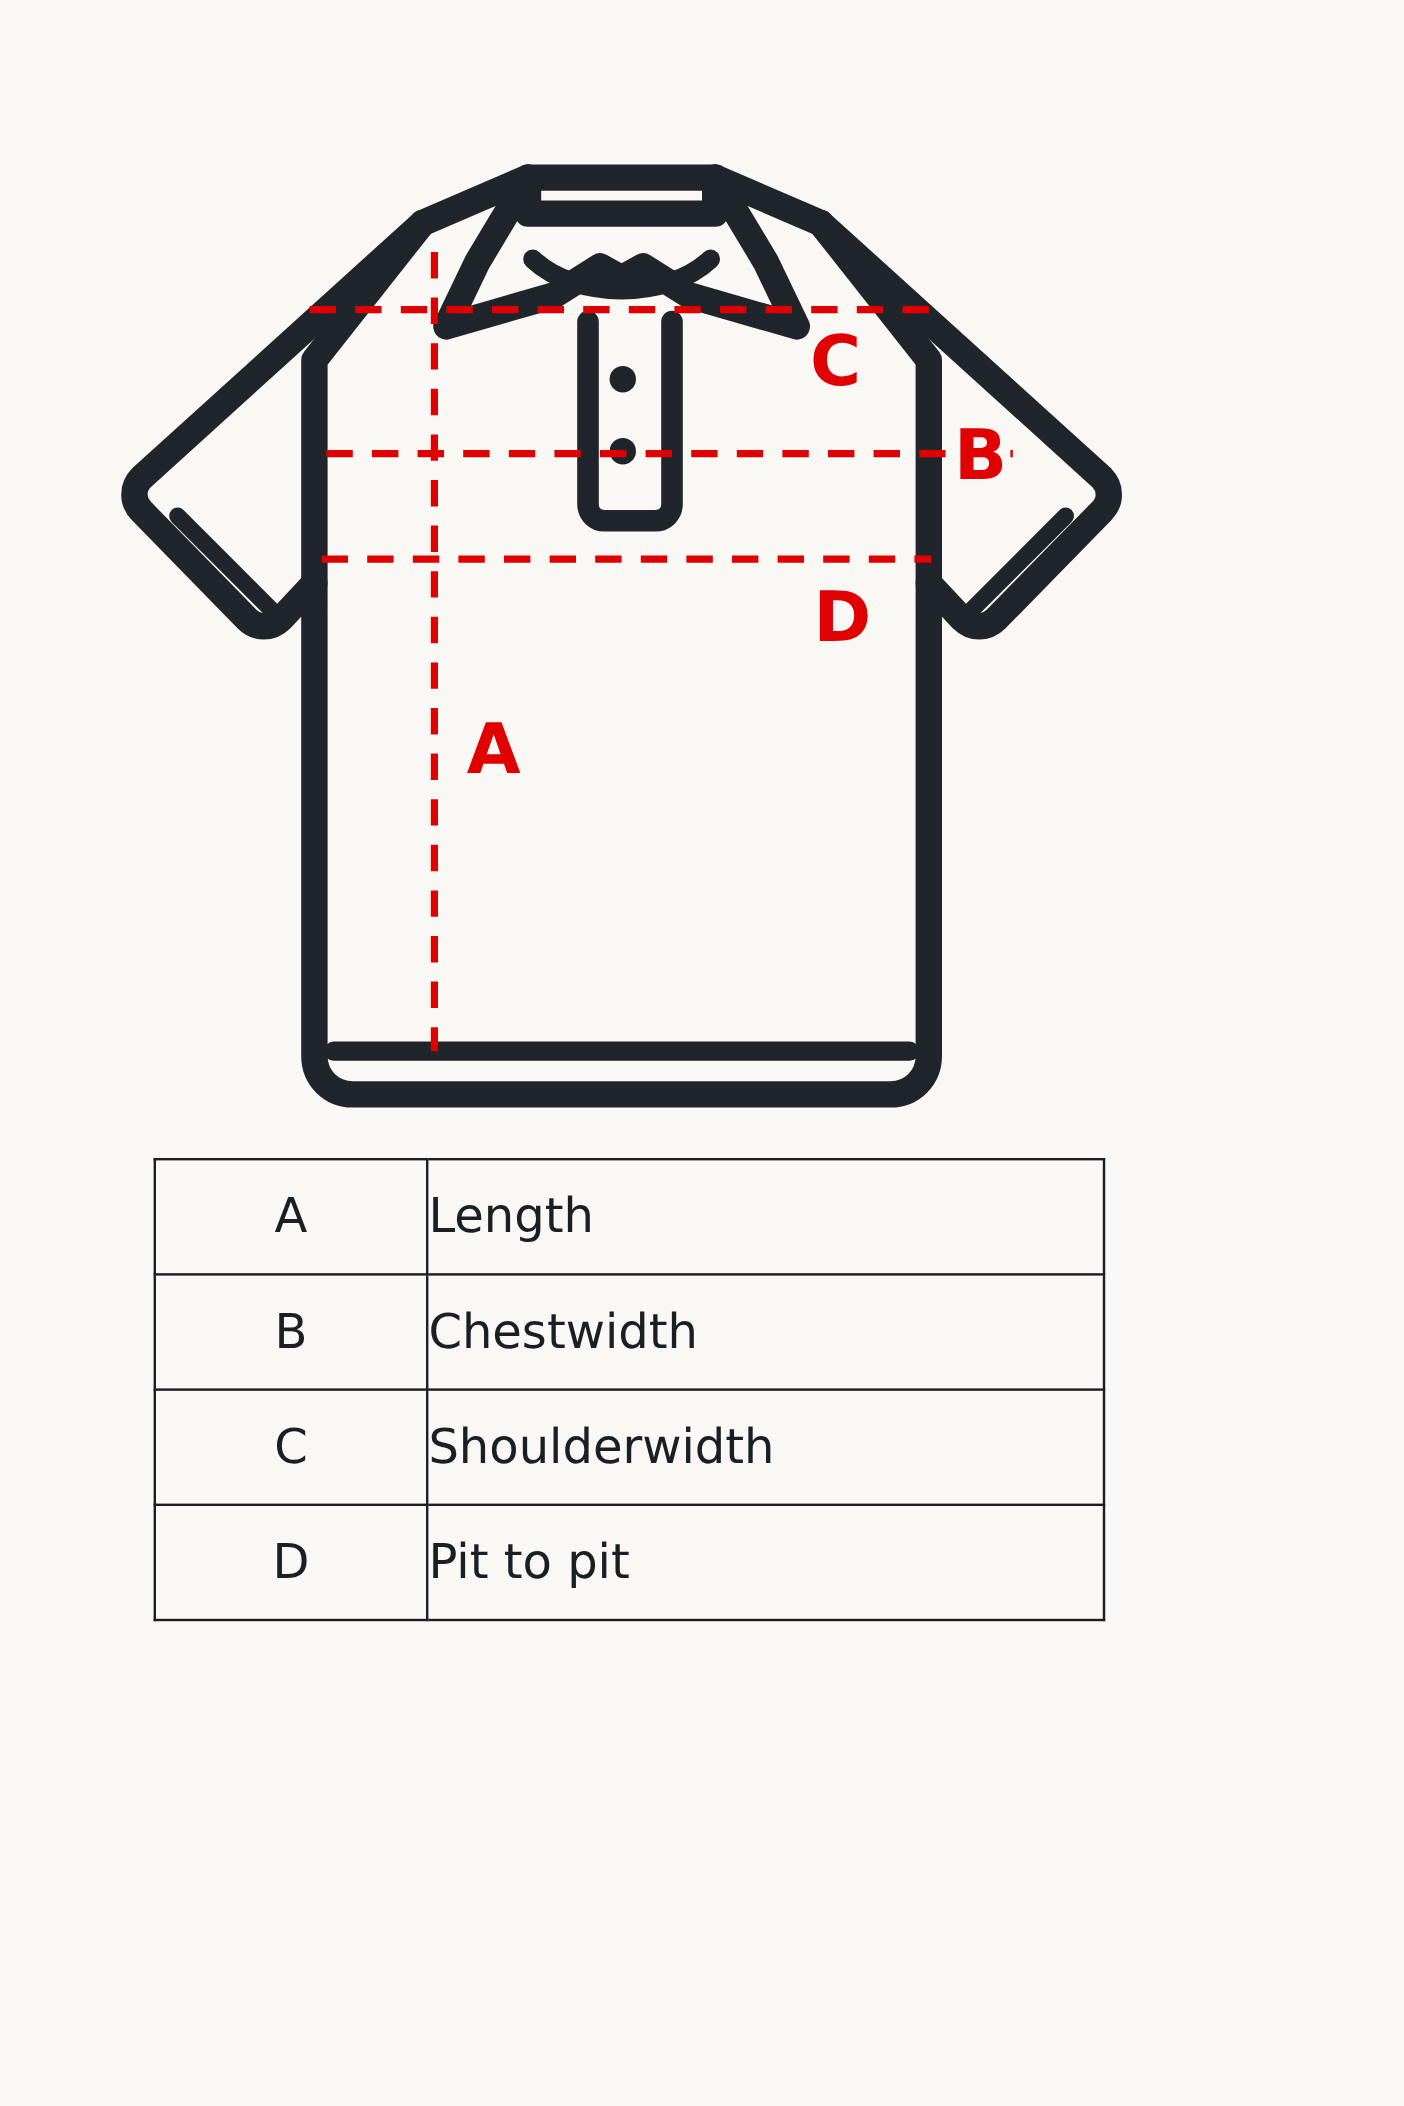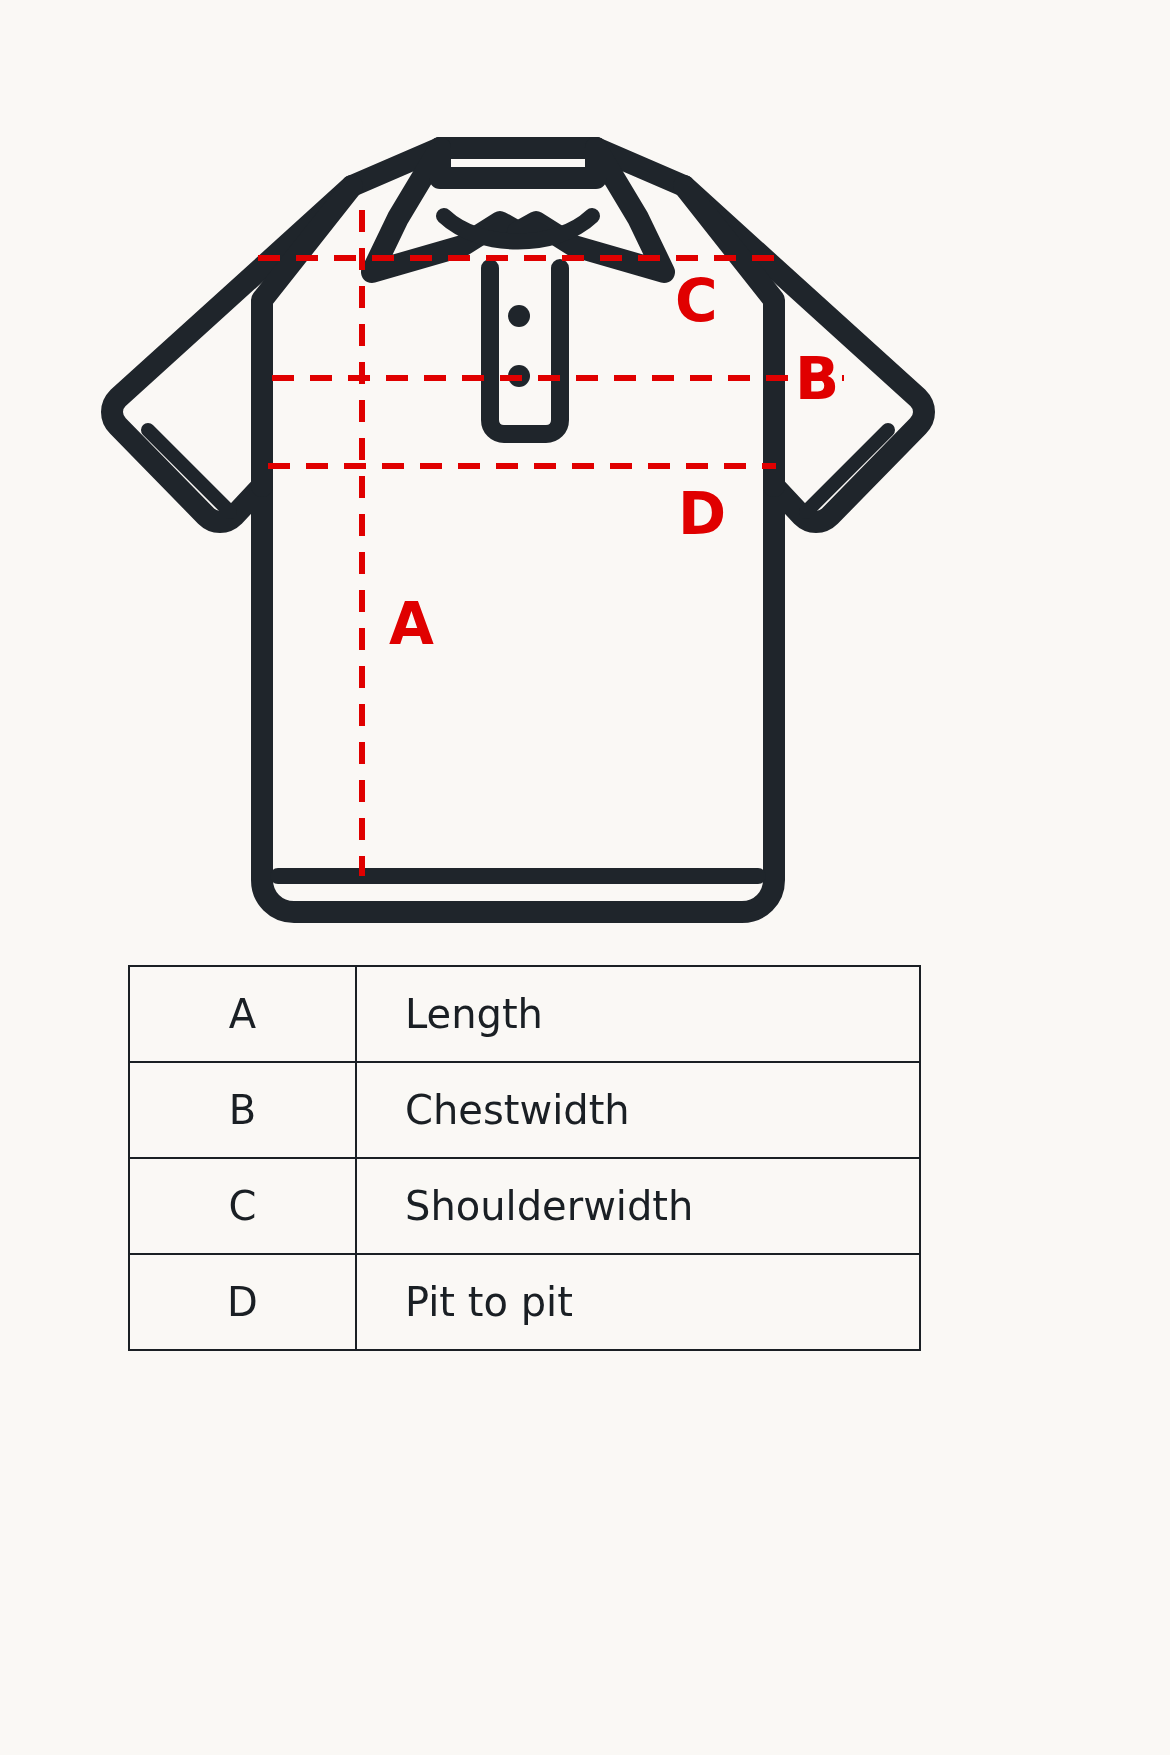--- a/index.html
+++ b/index.html
@@ -62,21 +62,20 @@
     font-family: "DejaVu Sans", sans-serif;
     font-weight: normal;
     font-size: 40px;
   }
   #legend-table td.code-cell {
     width: 225px;
     text-align: center;
   }
   #legend-table td.desc-cell {
     text-align: left;
-    padding-left: 48px;
   }
 </style>
 </head>
 <body>
 
 <div id="page">
 
   <div id="diagram-area">
 
     <svg id="diagram-svg" width="1170" height="960" viewBox="0 0 1170 960">

